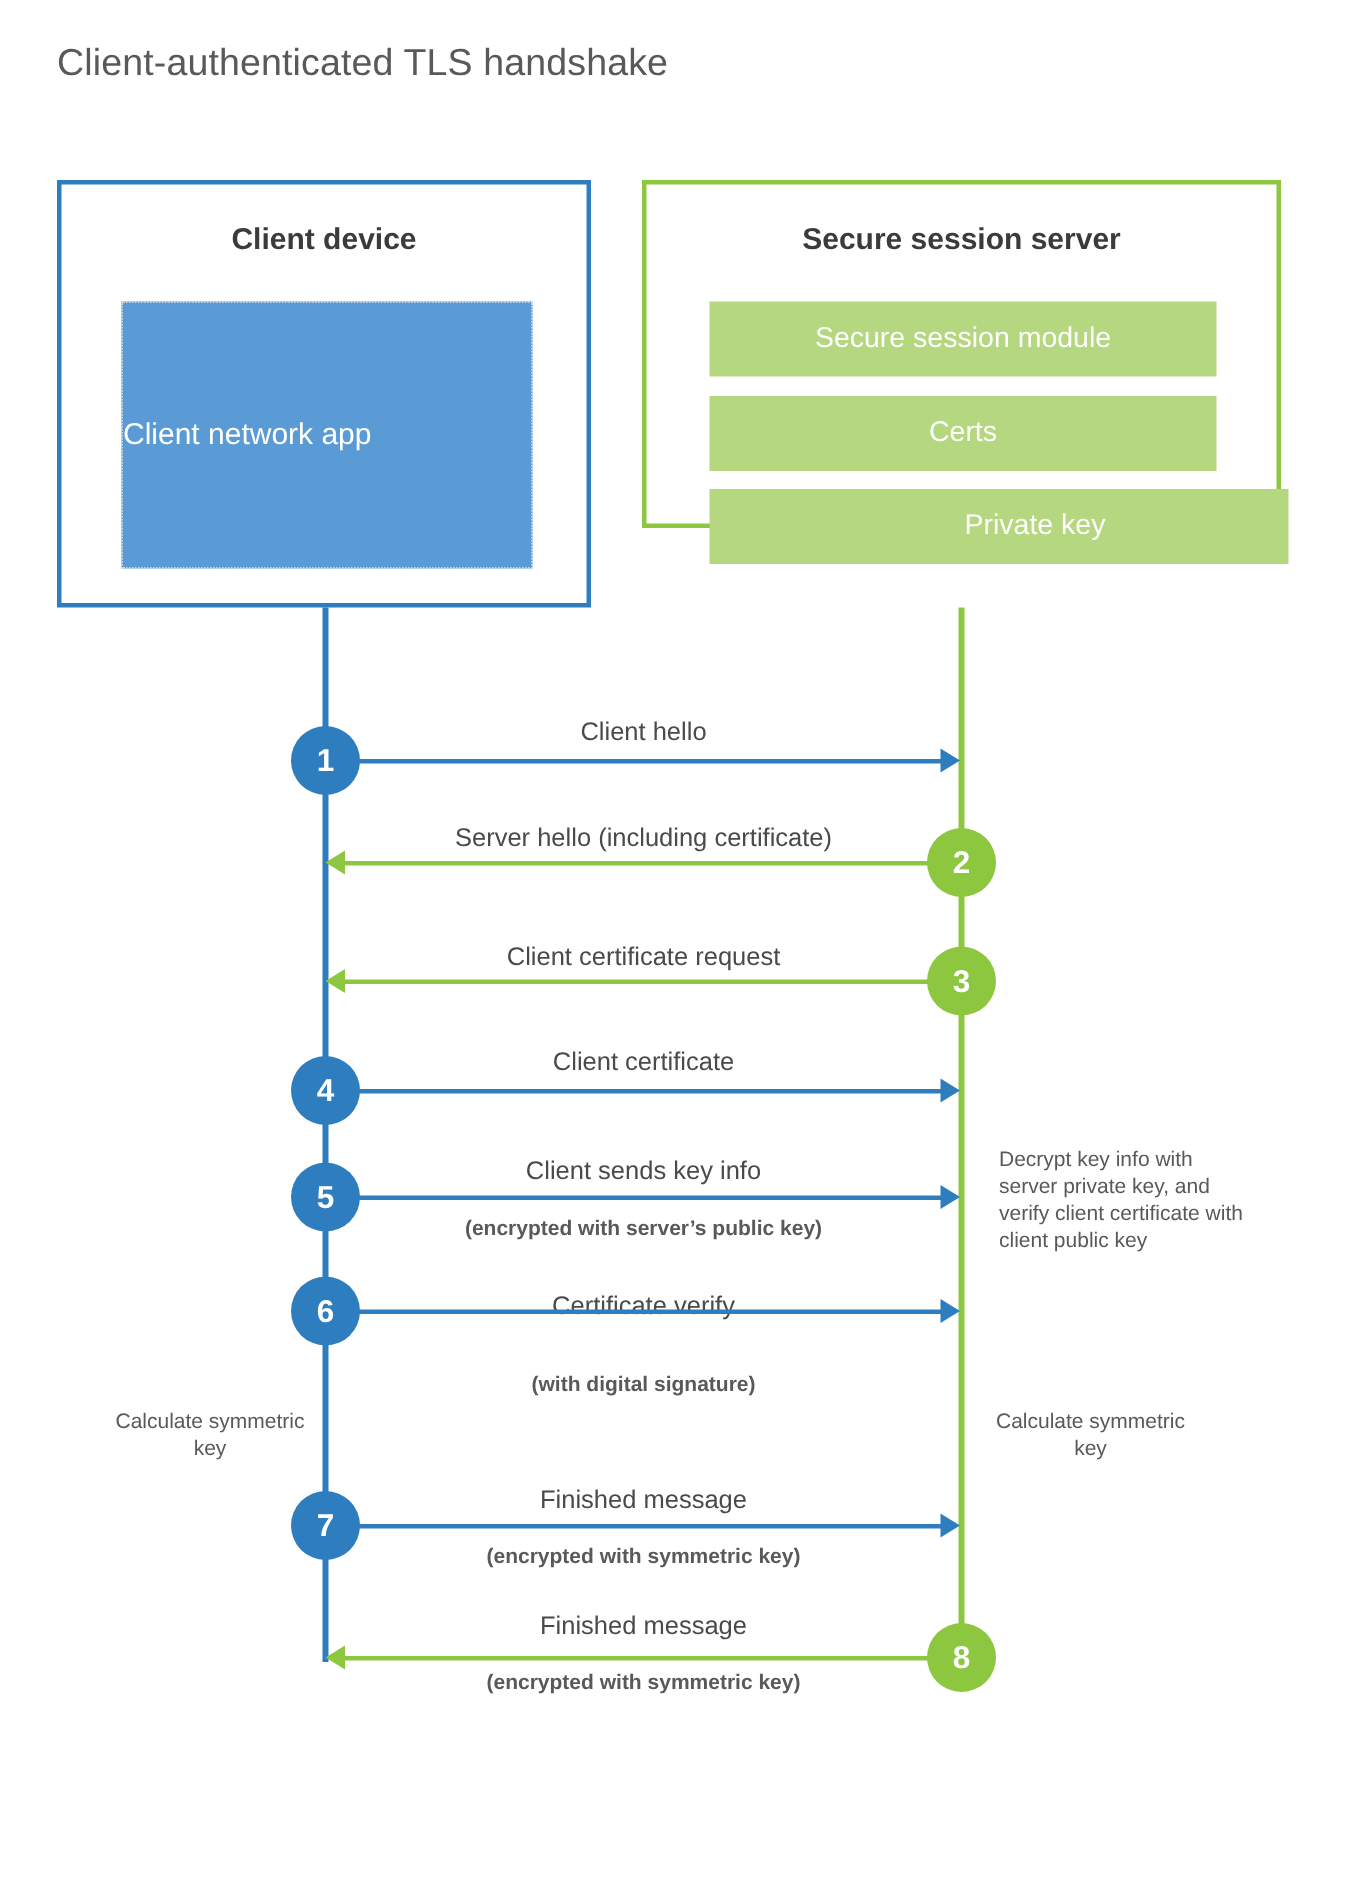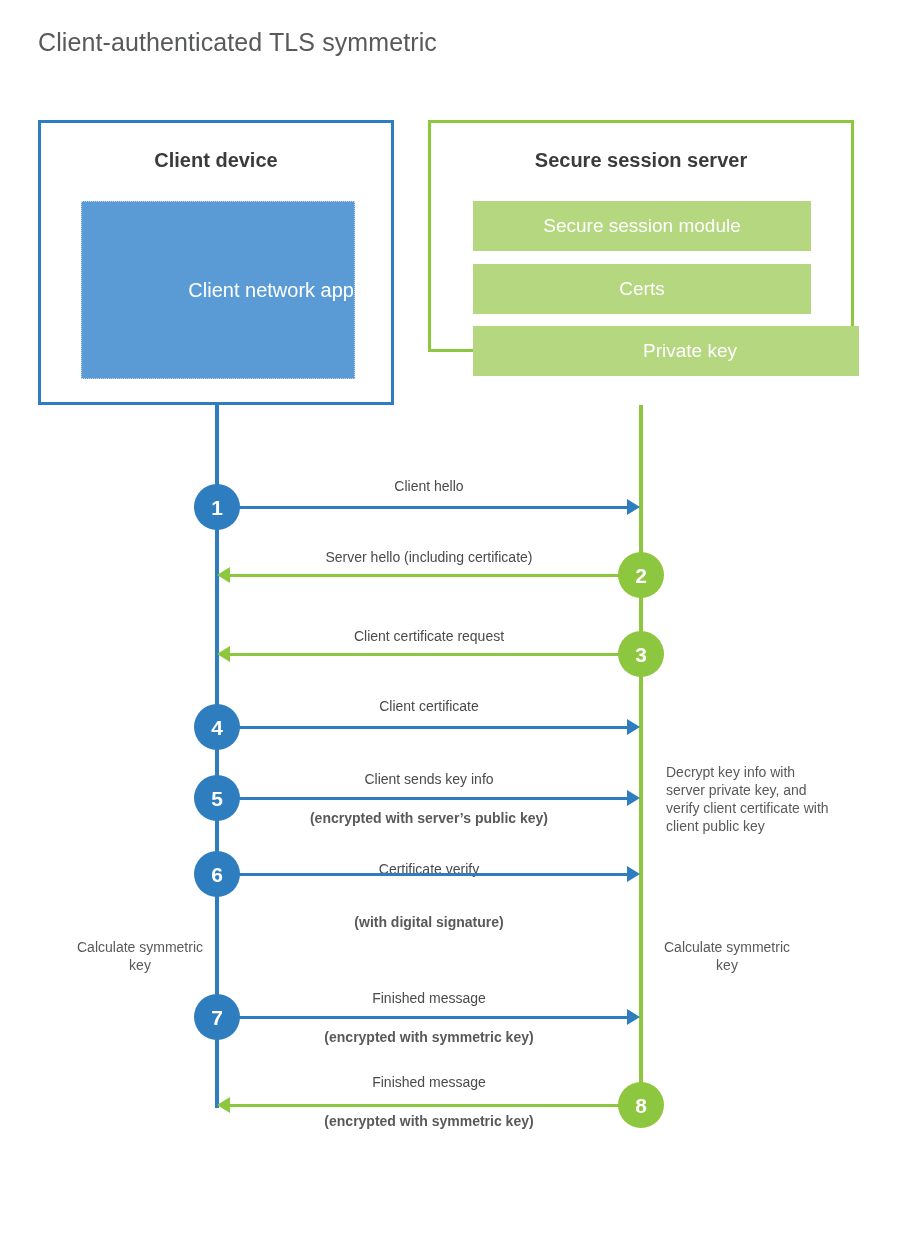--- a/index.html
+++ b/index.html
@@ -68,21 +68,21 @@
     position: absolute;
     left: 40px;
     top: 78px;
     width: 274px;
     height: 178px;
     background: #5B9BD5;
     border: 1px dotted #cfd9e4;
     box-sizing: border-box;
     display: flex;
     align-items: center;
-    justify-content: flex-end;
+    justify-content: flex-start;
   }
   #client-app-label {
     color: #ffffff;
     font-size: 20px;
     line-height: 28px;
     text-align: center;
     font-weight: 400;
   }
 
   
@@ -154,21 +154,21 @@
     line-height: 1;
   }
   .step-badge.client { background: #2E7DBE; }
   .step-badge.server { background: #8DC63F; }
 
   
   .msg-label {
     position: absolute;
     text-align: center;
     color: #4a4a4c;
-    font-size: 14px;
+    font-size: 17px;
     white-space: nowrap;
   }
   .msg-sublabel {
     position: absolute;
     text-align: center;
     color: #58595b;
     font-size: 14px;
     white-space: nowrap;
     font-weight: bold;
   }
@@ -180,21 +180,21 @@
     font-size: 14px;
     line-height: 18px;
   }
   .side-note.center { text-align: center; }
 </style>
 </head>
 <body>
 
 <div id="page">
 
-  <div id="diagram-title">Client-authenticated TLS symmetric</div>
+  <div id="diagram-title">Client-authenticated TLS handshake</div>
 
   <div class="actor-box" id="client-device-box">
     <div class="actor-title">Client device</div>
     <div id="client-app-block">
       <div id="client-app-label">Client network app</div>
     </div>
   </div>
 
   <div class="actor-box" id="server-box">
     <div class="actor-title">Secure session server</div>

